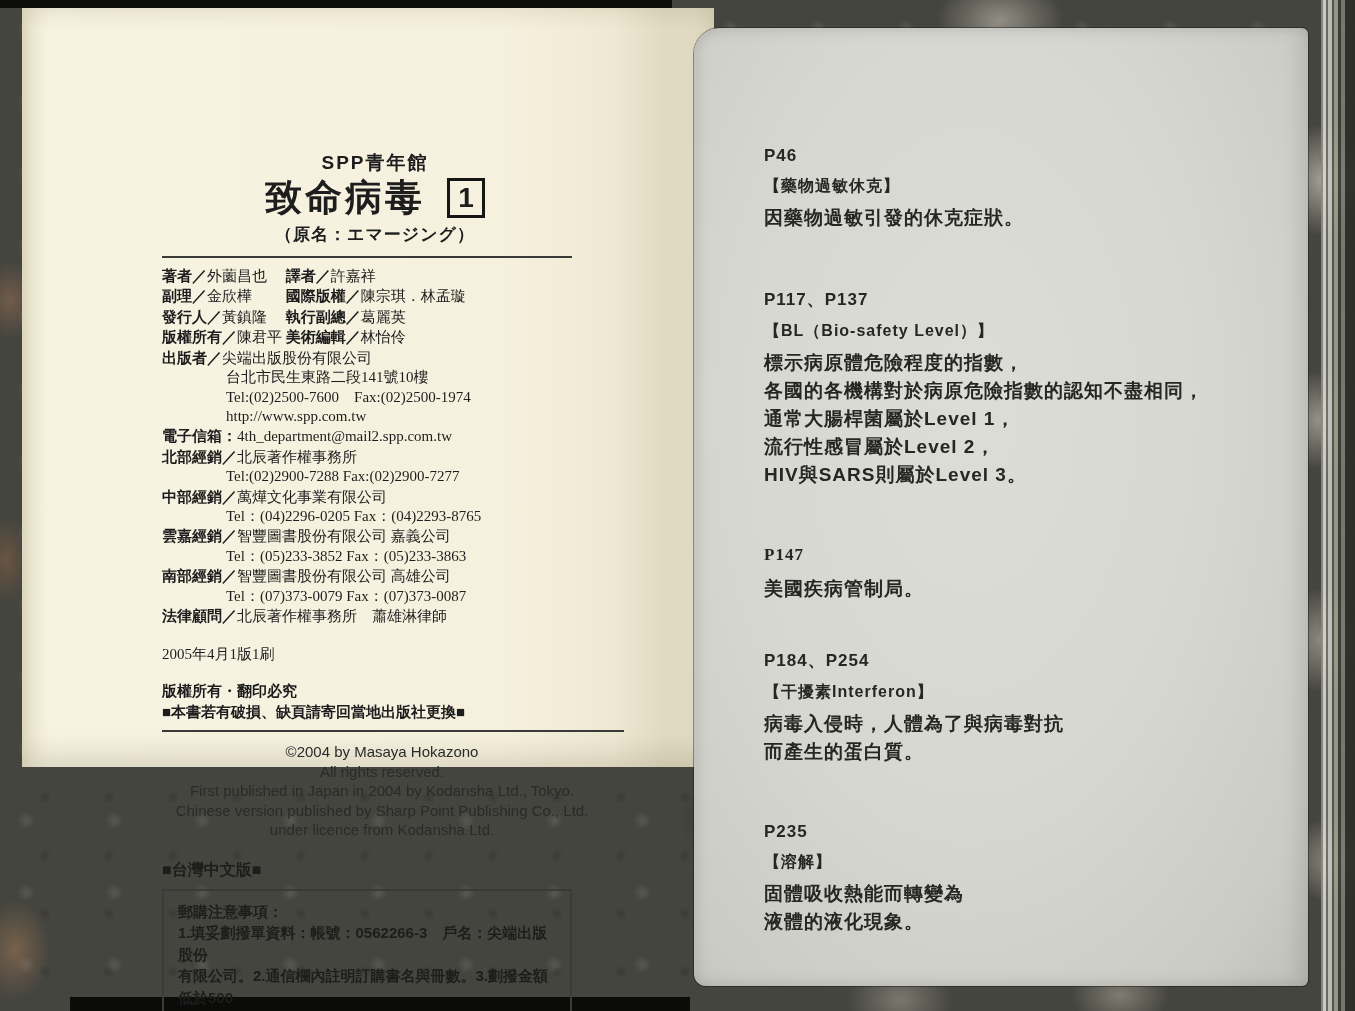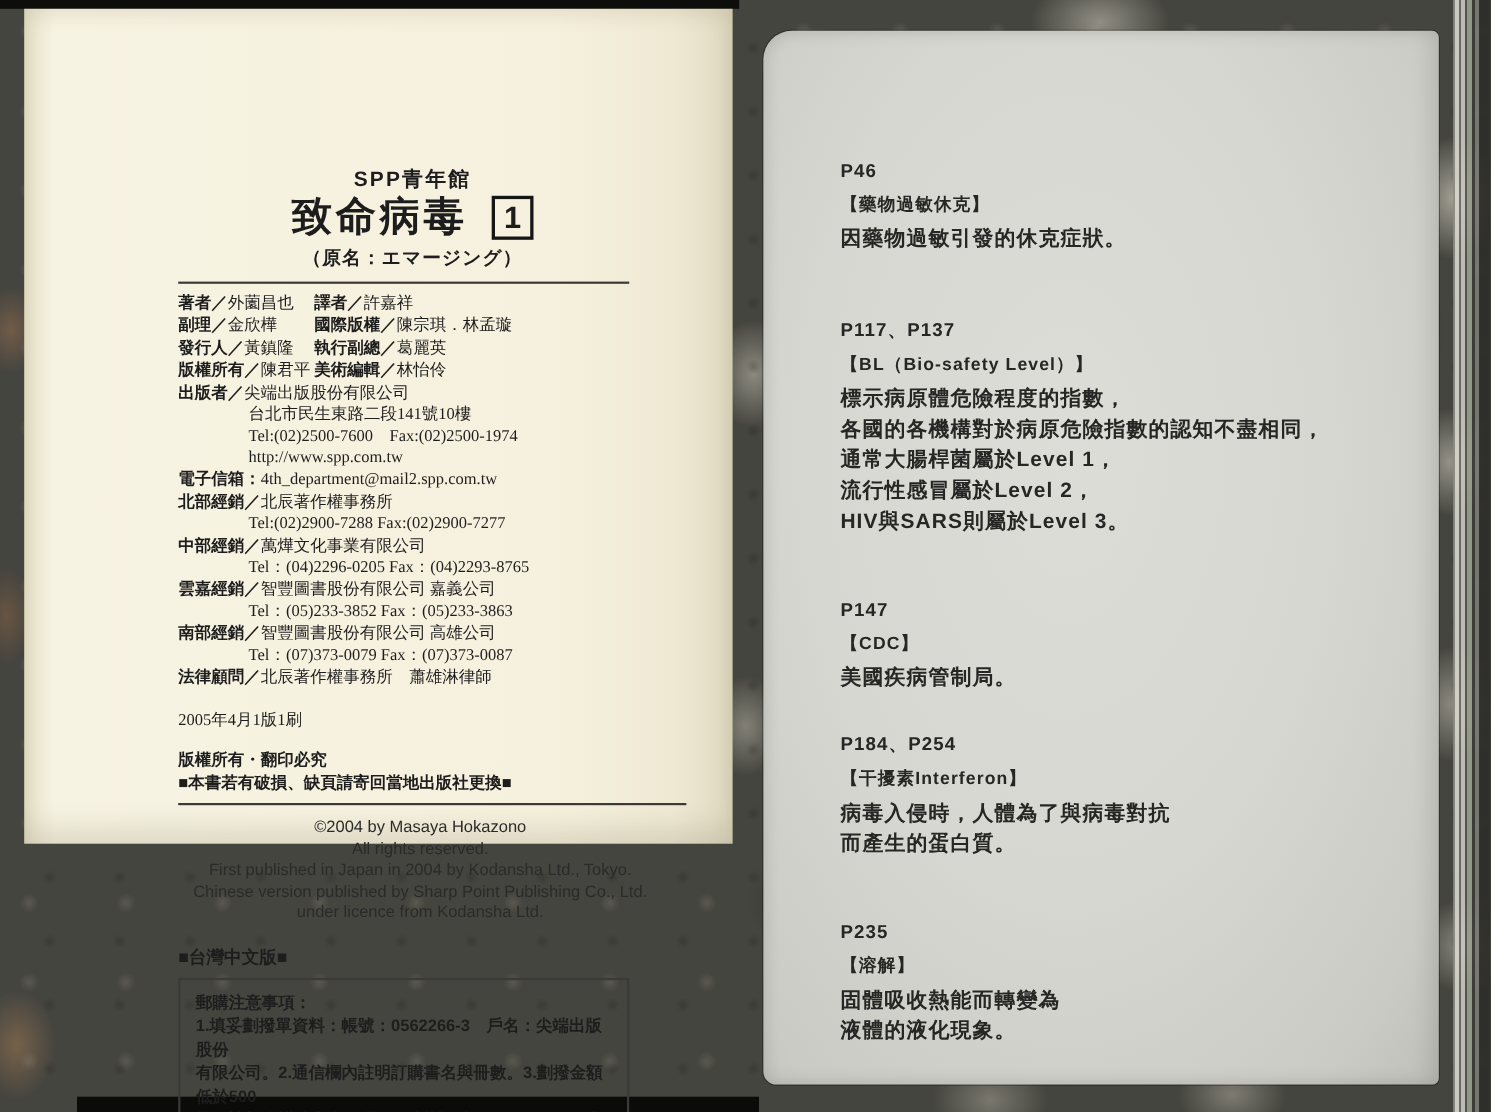--- a/index.html
+++ b/index.html
@@ -44,20 +44,21 @@
       #8d8d85 0 2px, #d9d9d1 2px 5px, #6f6f67 5px 7px, #c9c9c1 7px 11px,
       #55554f 11px 13px, #9aa08e 13px 17px, #3a3a36 17px 20px, #7c7c74 20px 24px,
       #2c2c28 24px 34px);
     opacity:.9;
   }
   
   .left-page{
     position:absolute;left:22px;top:8px;width:644px;height:759px;
     background:linear-gradient(90deg,#ece6cf 0,#f7f3e2 28px,#f6f1de 480px,#efe9d4 590px,#e0dac2 644px);
     box-shadow:inset 0 -14px 24px rgba(110,100,70,.18), inset 0 10px 14px rgba(110,100,70,.08);
+    padding-left:48px;
   }
   .colophon{position:absolute;left:140px;top:142px;width:440px;}
   .title-block{width:310px;margin-left:58px;text-align:center;}
   .imprint{font-size:19px;font-weight:bold;letter-spacing:2px;}
   .title-row{margin-top:2px;font-size:37px;font-weight:bold;letter-spacing:3px;line-height:1.1;
              font-family:"Liberation Serif",serif;display:flex;align-items:center;justify-content:center;gap:22px;}
   .volbox{display:inline-block;width:32px;height:34px;border:3px solid #161616;font-size:28px;
           line-height:34px;text-align:center;letter-spacing:0;font-family:"Liberation Sans",sans-serif;}
   .orig{margin-top:4px;font-size:17px;letter-spacing:1px;font-weight:600;}
   .rule{height:0;border:none;border-top:2px solid #3a3a38;margin:10px 0 8px 0;width:410px;}
@@ -77,21 +78,21 @@
   
   .right-page{
     position:absolute;left:694px;top:28px;width:614px;height:958px;
     border-radius:26px 6px 6px 12px;
     background:radial-gradient(ellipse at 45% 40%, #dddDd7 0%, #d7d7d1 50%, #cbcbc5 85%, #bfbfb9 100%);
     box-shadow:0 0 0 1px rgba(10,10,10,.4), inset -8px 0 18px rgba(0,0,0,.10), inset 6px 0 12px rgba(0,0,0,.06);
     color:#262624;
   }
   .glossary{position:absolute;left:70px;top:118px;width:500px;}
   .entry{margin-bottom:56px;}
-  .entry.gap-sm{margin-bottom:34px;}
+  .entry.gap-sm{margin-bottom:46px;font-family:Liberation Serif, serif;}
   .pages{font-size:17px;font-weight:600;letter-spacing:1px;margin-bottom:10px;}
   .term{font-size:16px;font-weight:bold;letter-spacing:1px;margin-bottom:7px;}
   .bodyline{font-size:19px;font-weight:600;line-height:28px;letter-spacing:1px;}
 </style>
 </head>
 <body>
 
 <div class="photo">
   <div class="cover-bg"></div>
   <div class="cover-noise"></div>
@@ -193,21 +194,20 @@
         <div class="term">【BL（Bio-safety Level）】</div>
         <div class="bodyline">標示病原體危險程度的指數，</div>
         <div class="bodyline">各國的各機構對於病原危險指數的認知不盡相同，</div>
         <div class="bodyline">通常大腸桿菌屬於Level 1，</div>
         <div class="bodyline">流行性感冒屬於Level 2，</div>
         <div class="bodyline">HIV與SARS則屬於Level 3。</div>
       </div>
 
       <div class="entry gap-sm">
         <div class="pages">P147</div>
-        <div class="term">【CDC】</div>
         <div class="bodyline">美國疾病管制局。</div>
       </div>
 
       <div class="entry">
         <div class="pages">P184、P254</div>
         <div class="term">【干擾素Interferon】</div>
         <div class="bodyline">病毒入侵時，人體為了與病毒對抗</div>
         <div class="bodyline">而產生的蛋白質。</div>
       </div>
 

